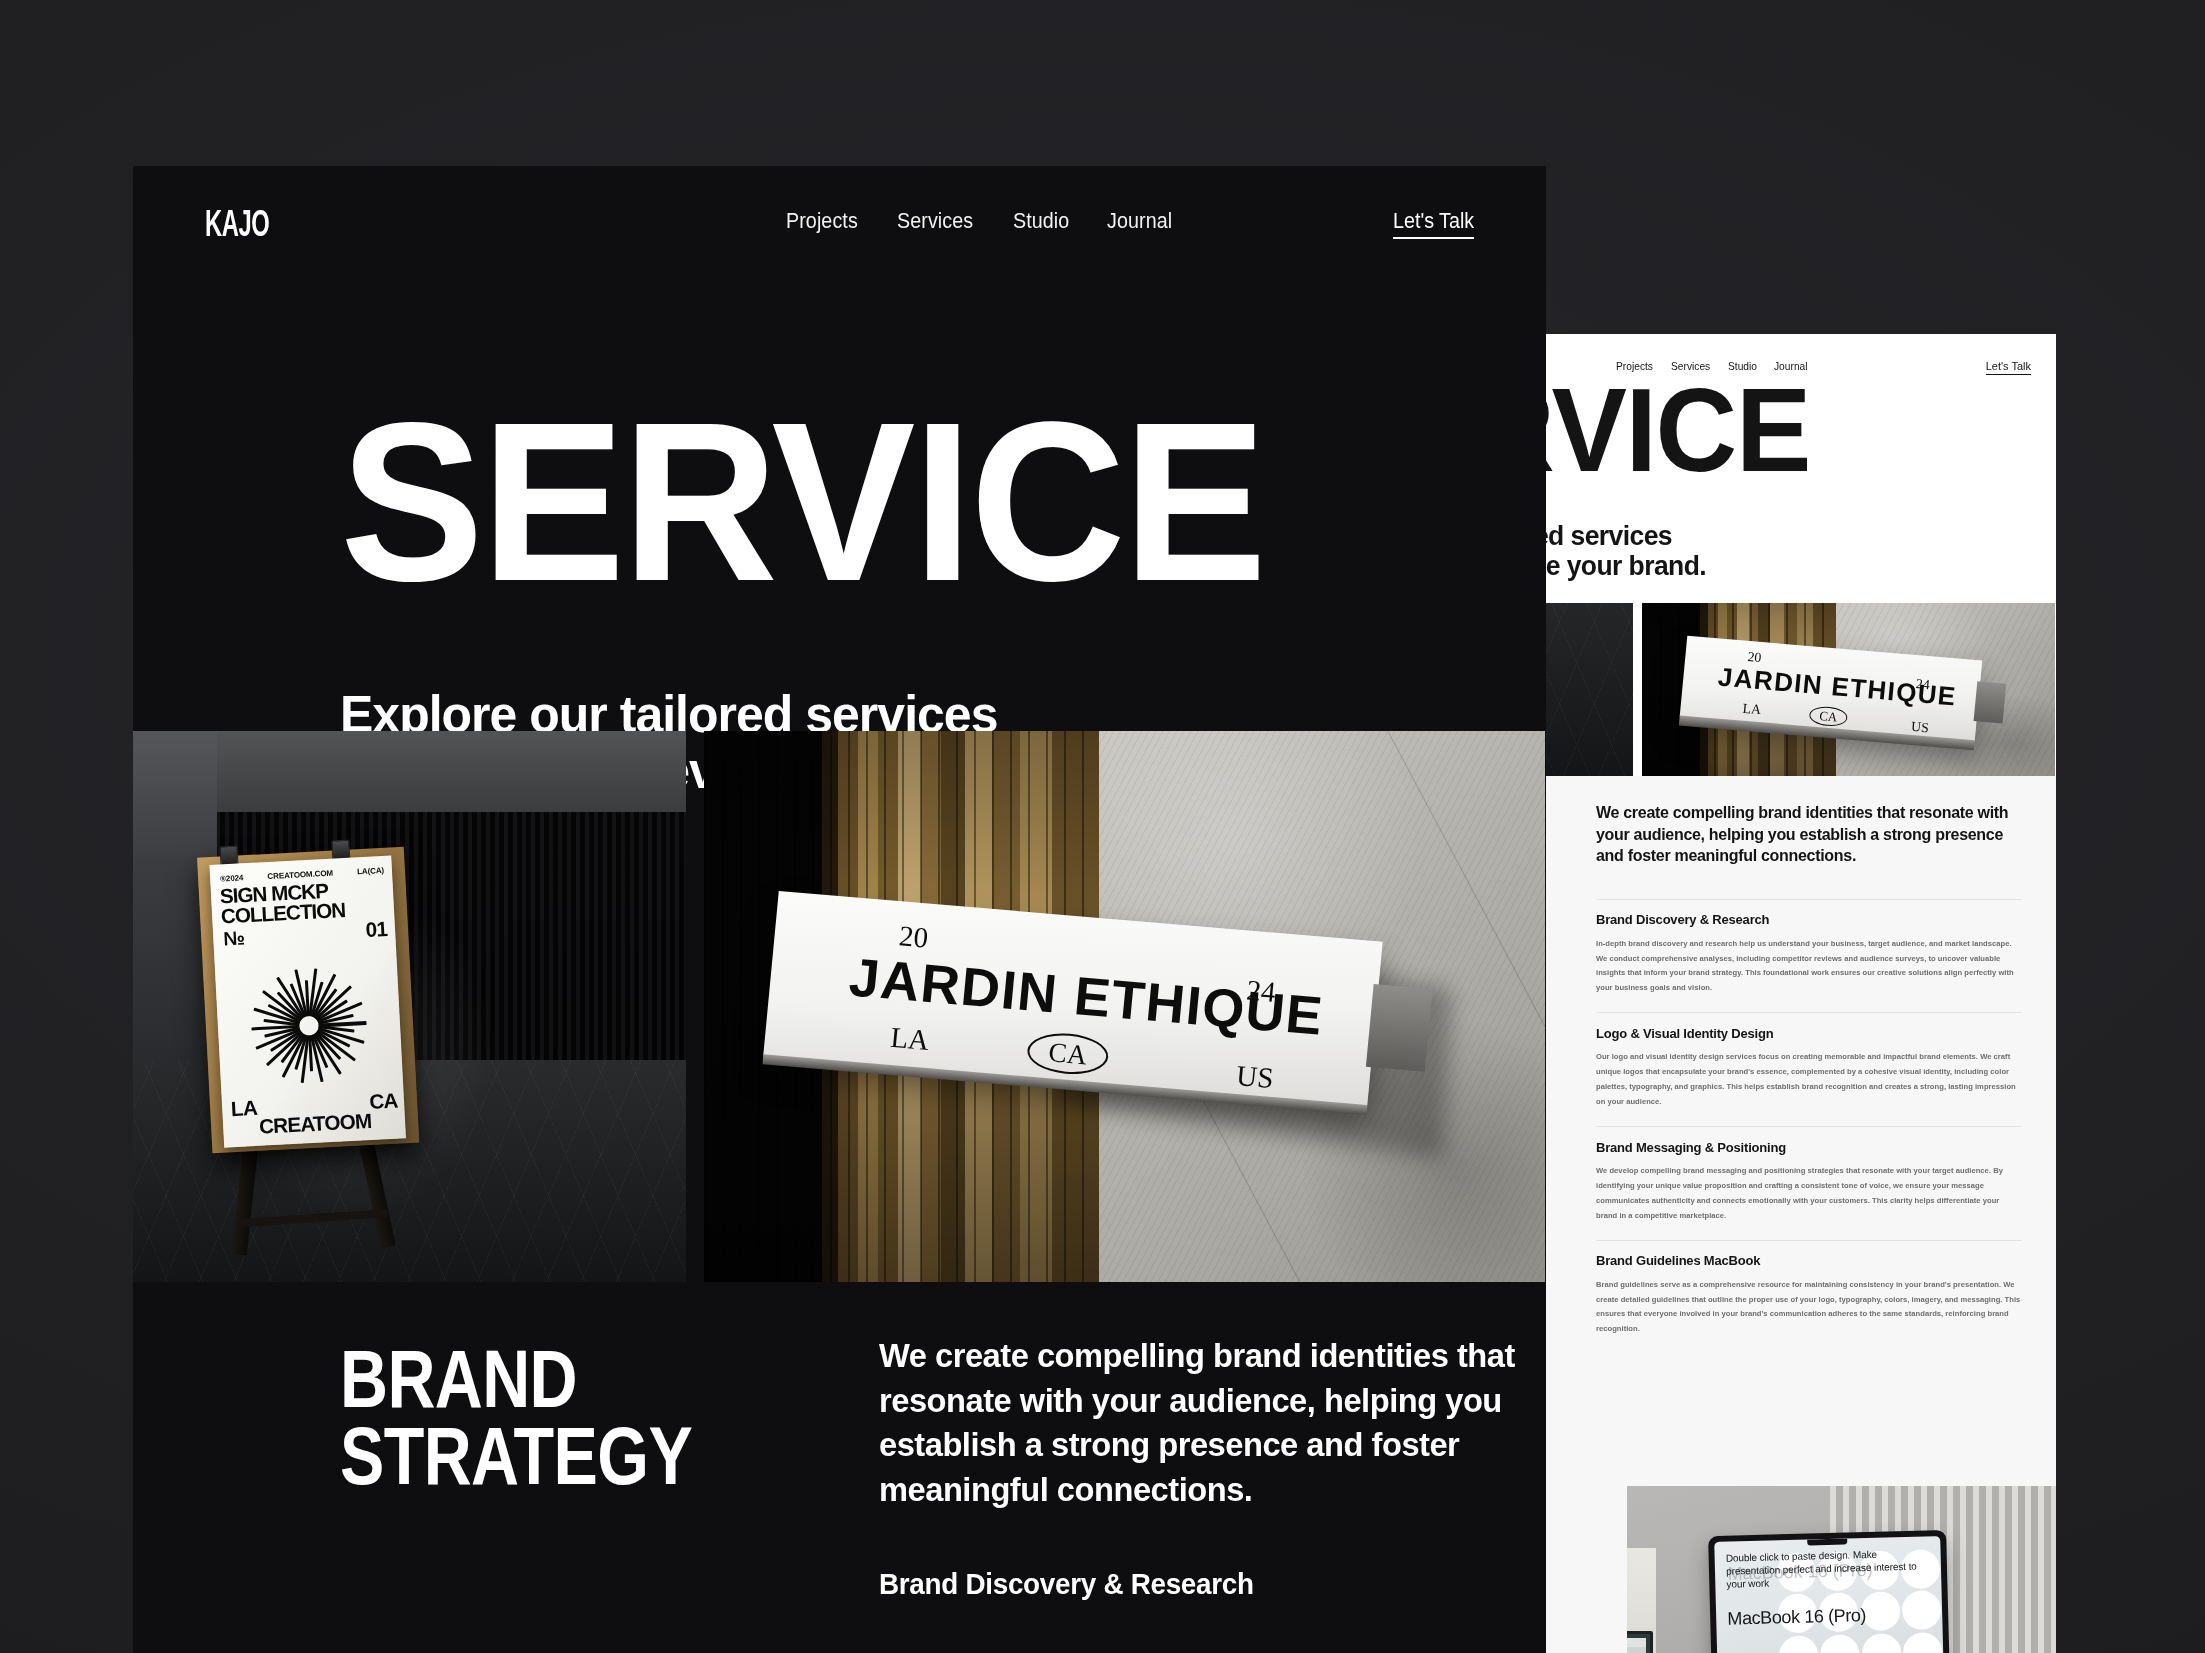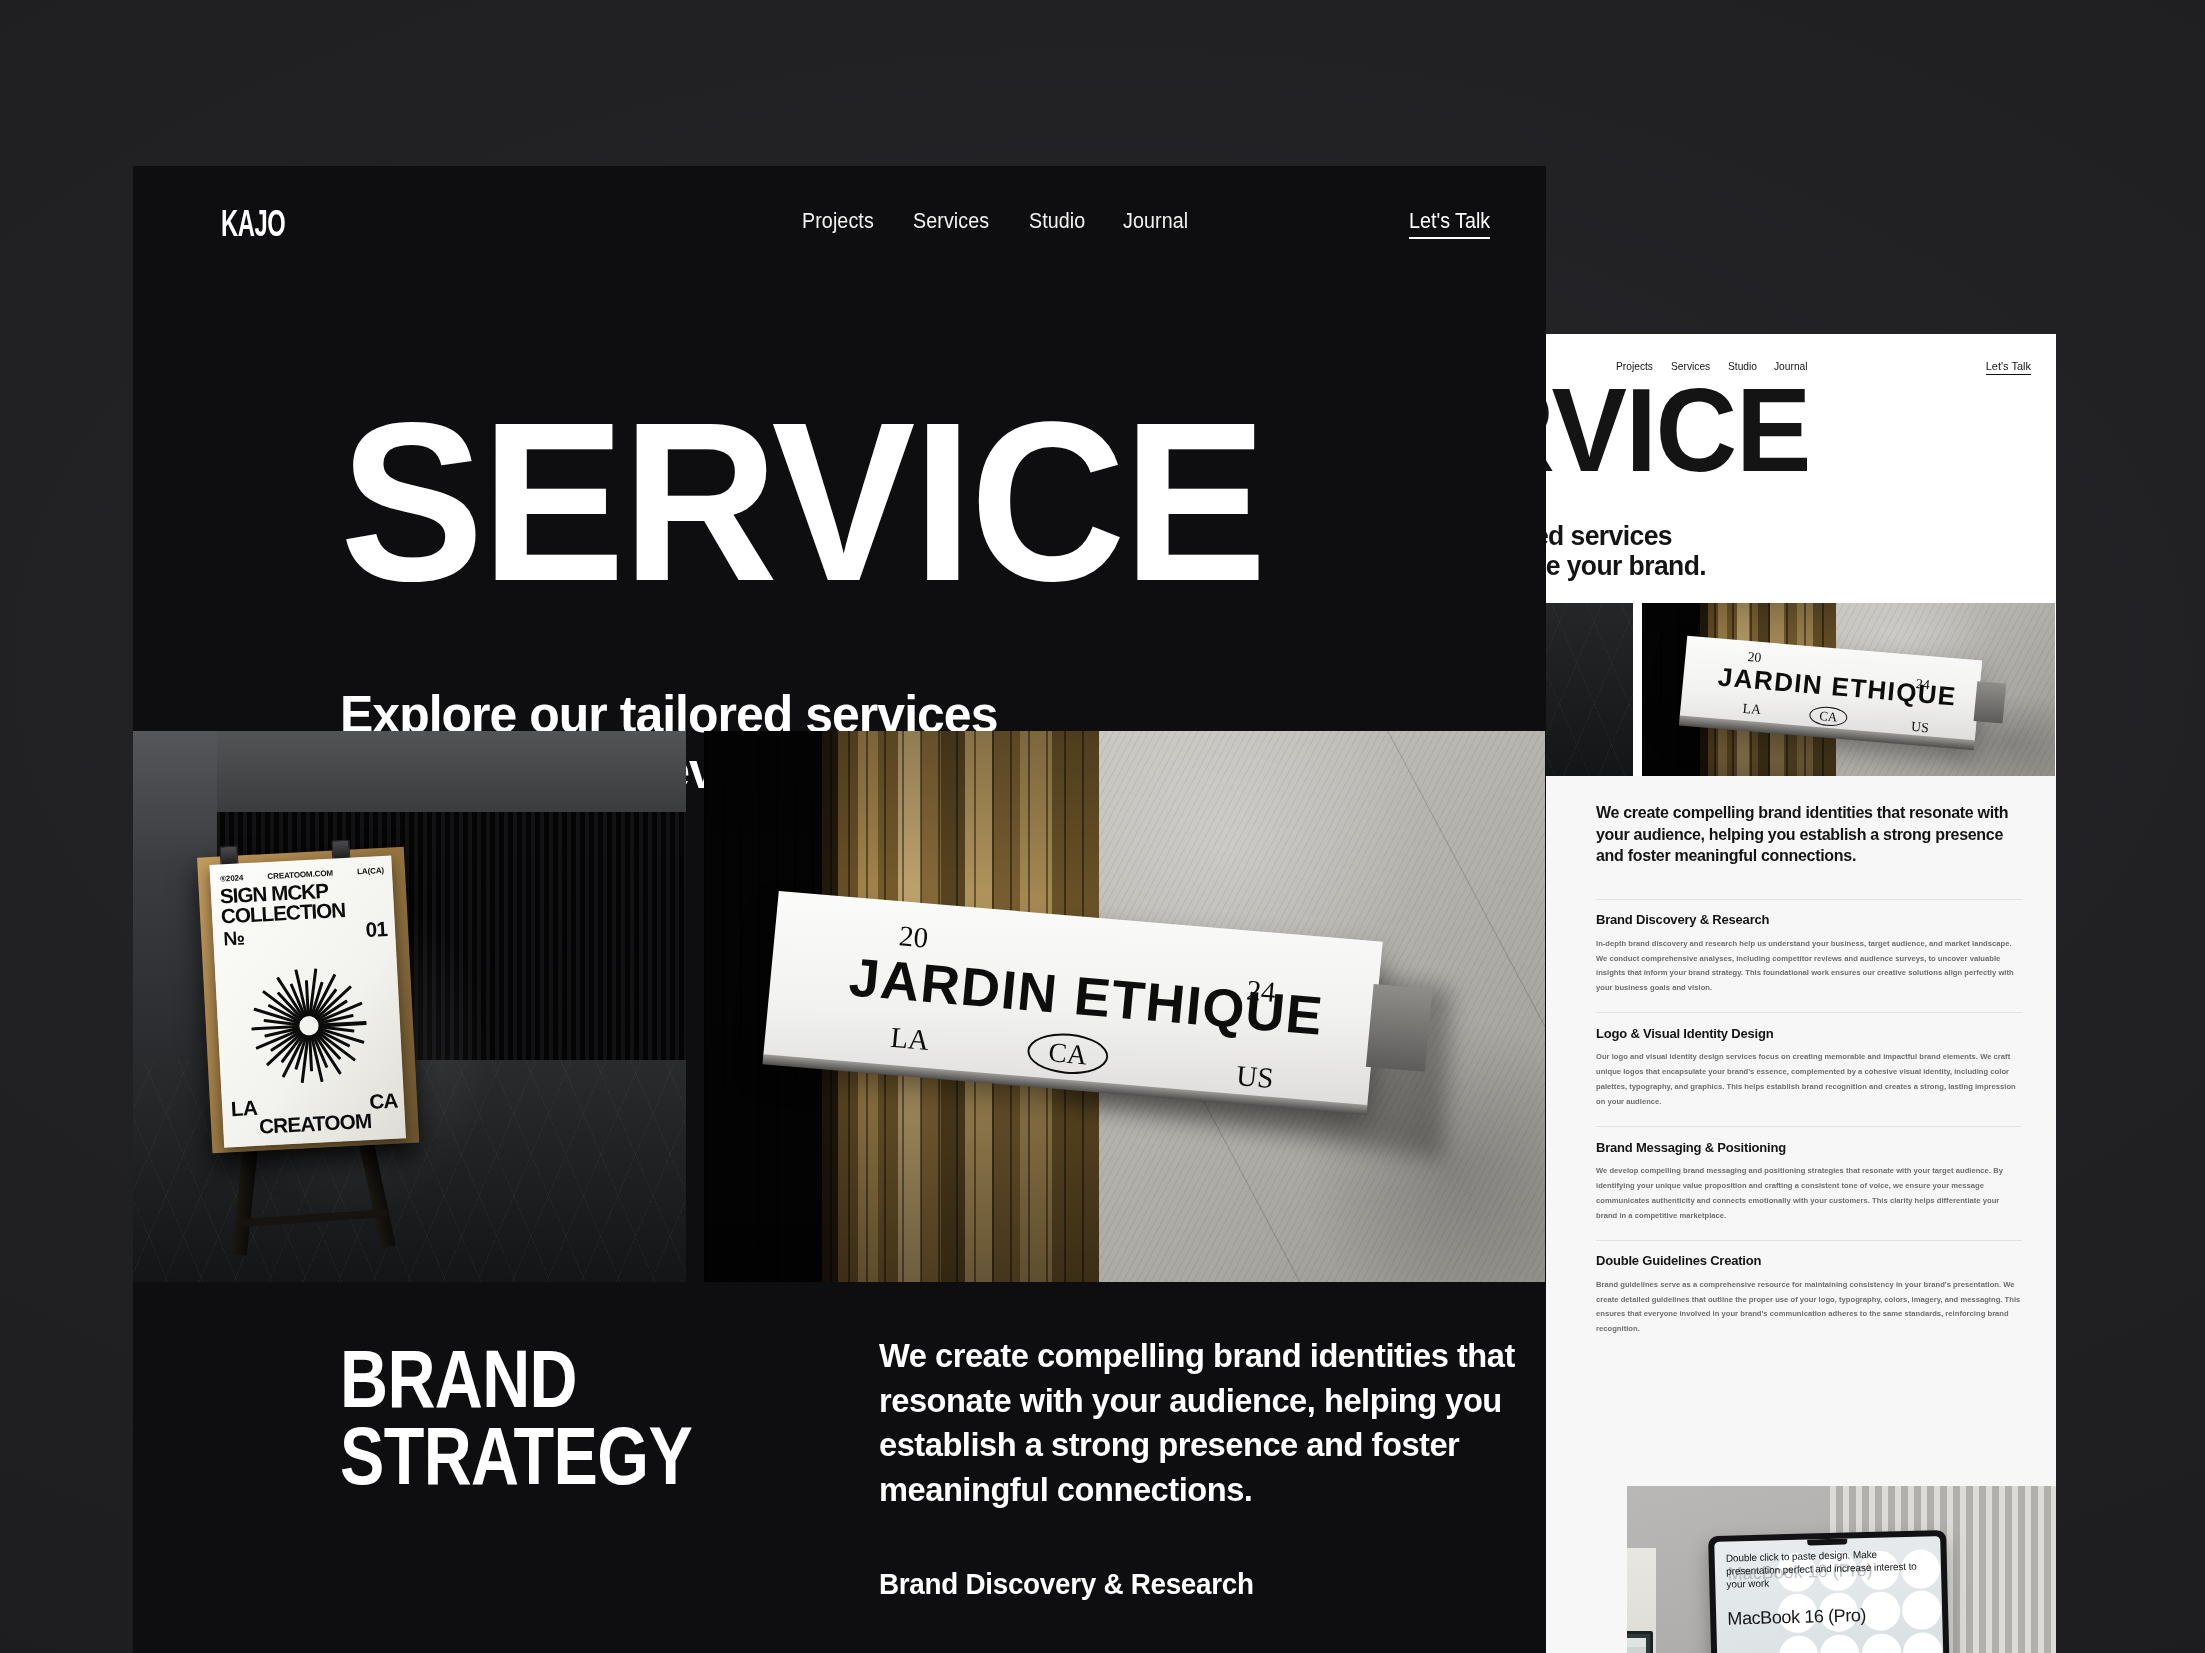--- a/index.html
+++ b/index.html
@@ -21,21 +21,21 @@
   
   .card-main {
     position:absolute;
     left:133px; top:166px; width:1413px; height:1488px;
     background:#0e0e10;
     overflow:hidden;
   }
 
   
   .nav {
-    position:absolute; left:16px; top:0; width:100%; height:90px;
+    position:absolute; left:0; top:0; width:100%; height:90px;
   }
   .logo {
     position:absolute; left:72px; top:40px;
     color:#fff;
     font-family:"Liberation Sans Narrow","Liberation Sans",sans-serif;
     font-weight:900;
     font-size:36px;
     letter-spacing:-0.7px;
     transform:scaleX(0.66);
     transform-origin:left center;
@@ -603,21 +603,21 @@
     </div>
     <div class="r-sec">
       <h3>Logo &amp; Visual Identity Design</h3>
       <p>Our logo and visual identity design services focus on creating memorable and impactful brand elements. We craft unique logos that encapsulate your brand's essence, complemented by a cohesive visual identity, including color palettes, typography, and graphics. This helps establish brand recognition and creates a strong, lasting impression on your audience.</p>
     </div>
     <div class="r-sec">
       <h3>Brand Messaging &amp; Positioning</h3>
       <p>We develop compelling brand messaging and positioning strategies that resonate with your target audience. By identifying your unique value proposition and crafting a consistent tone of voice, we ensure your message communicates authenticity and connects emotionally with your customers. This clarity helps differentiate your brand in a competitive marketplace.</p>
     </div>
     <div class="r-sec">
-      <h3>Double Guidelines Creation</h3>
+      <h3>Brand Guidelines MacBook</h3>
       <p>Brand guidelines serve as a comprehensive resource for maintaining consistency in your brand's presentation. We create detailed guidelines that outline the proper use of your logo, typography, colors, imagery, and messaging. This ensures that everyone involved in your brand's communication adheres to the same standards, reinforcing brand recognition.</p>
     </div>
   </div>
 
   <div class="r-bottom">
     <div class="ribbed"></div>
     <div class="plant"></div>
     <div class="monitor">
       <div class="ui"></div>
 

